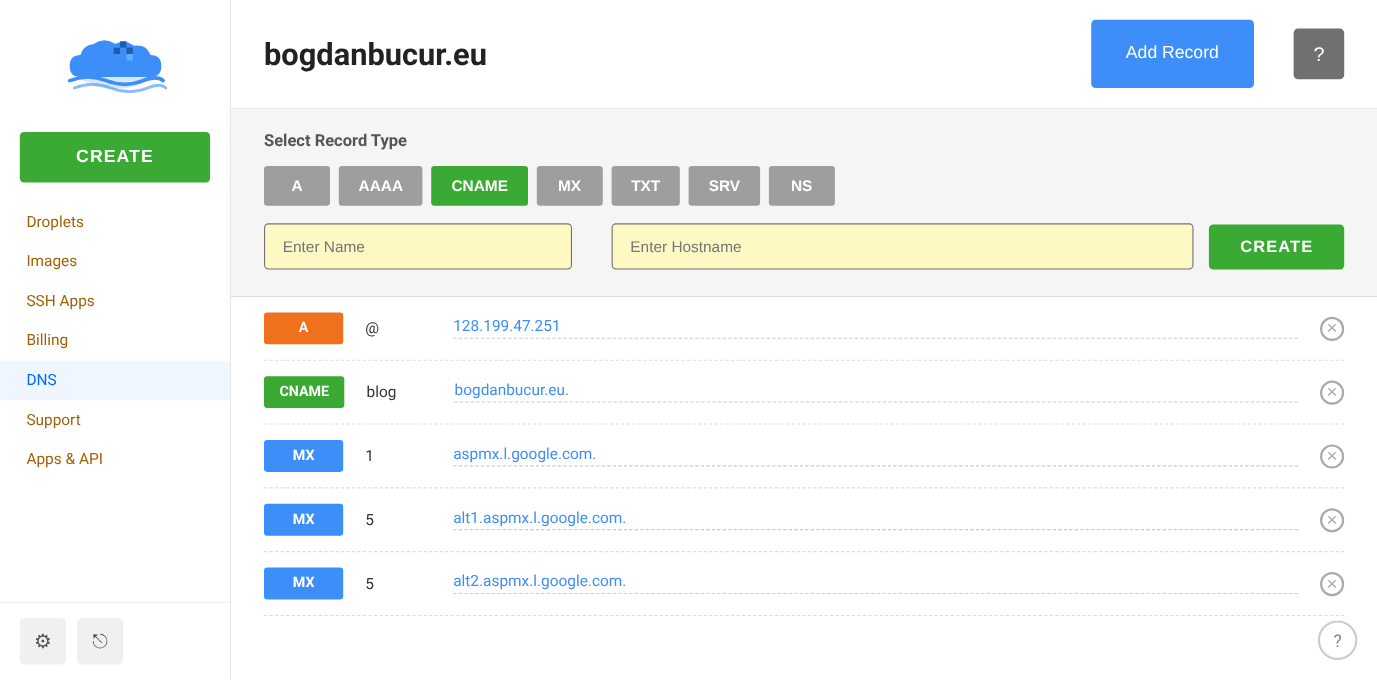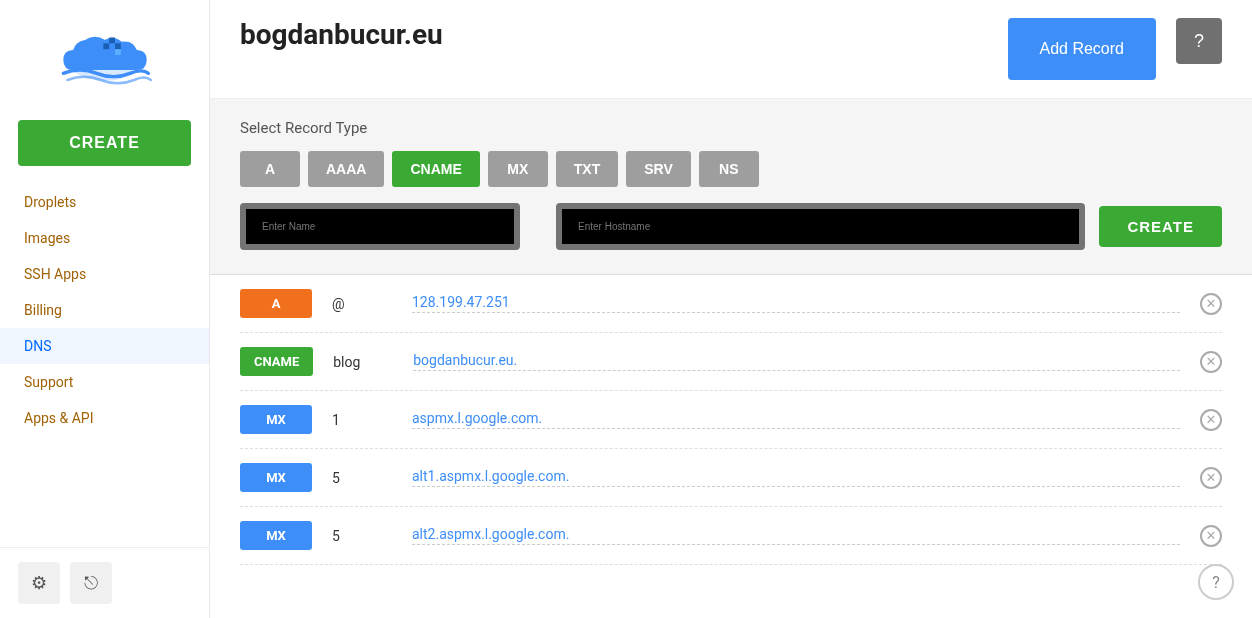--- a/index.html
+++ b/index.html
@@ -70,23 +70,24 @@
 
     
     #main {
       flex: 1;
       display: flex;
       flex-direction: column;
       overflow: hidden;
     }
     #header {
       display: flex;
+      align-items: center;
       padding: 18px 30px;
       border-bottom: 1px solid #eee;
-      gap: 20px;
+      gap: 36px;
     }
     #domain-title {
       font-size: 28px;
       font-weight: bold;
       color: #222;
       flex: 1;
     }
     #add-record-btn {
       background: #3d8ef8;
       color: #fff;
@@ -114,20 +115,21 @@
     
     #form-area {
       background: #f5f5f5;
       padding: 20px 30px 24px 30px;
       border-bottom: 1px solid #ddd;
     }
     #select-record-type-label {
       font-size: 15px;
       color: #555;
       margin-bottom: 14px;
+      font-weight: bold;
     }
     #record-type-buttons {
       display: flex;
       gap: 8px;
       margin-bottom: 16px;
     }
     .rt-btn {
       background: #9e9e9e;
       color: #fff;
       border: none;
@@ -138,26 +140,26 @@
       cursor: pointer;
       min-width: 60px;
     }
     .rt-btn.active { background: #3aaa35; }
     #form-row {
       display: flex;
       gap: 14px;
       align-items: center;
     }
     .form-input {
-      border: 6px solid #737373;
+      border: 1px solid #737373;
       border-radius: 4px;
       padding: 12px 16px;
-      font-size: 10px;
+      font-size: 14px;
       color: #888;
-      background: #000000;
+      background: #fef9c3;
       outline: none;
     }
     #name-input { width: 280px; }
     #hostname-input { flex: 1; margin-left: 22px; }
     #create-record-btn {
       background: #3aaa35;
       color: #fff;
       border: none;
       border-radius: 4px;
       padding: 12px 28px;

